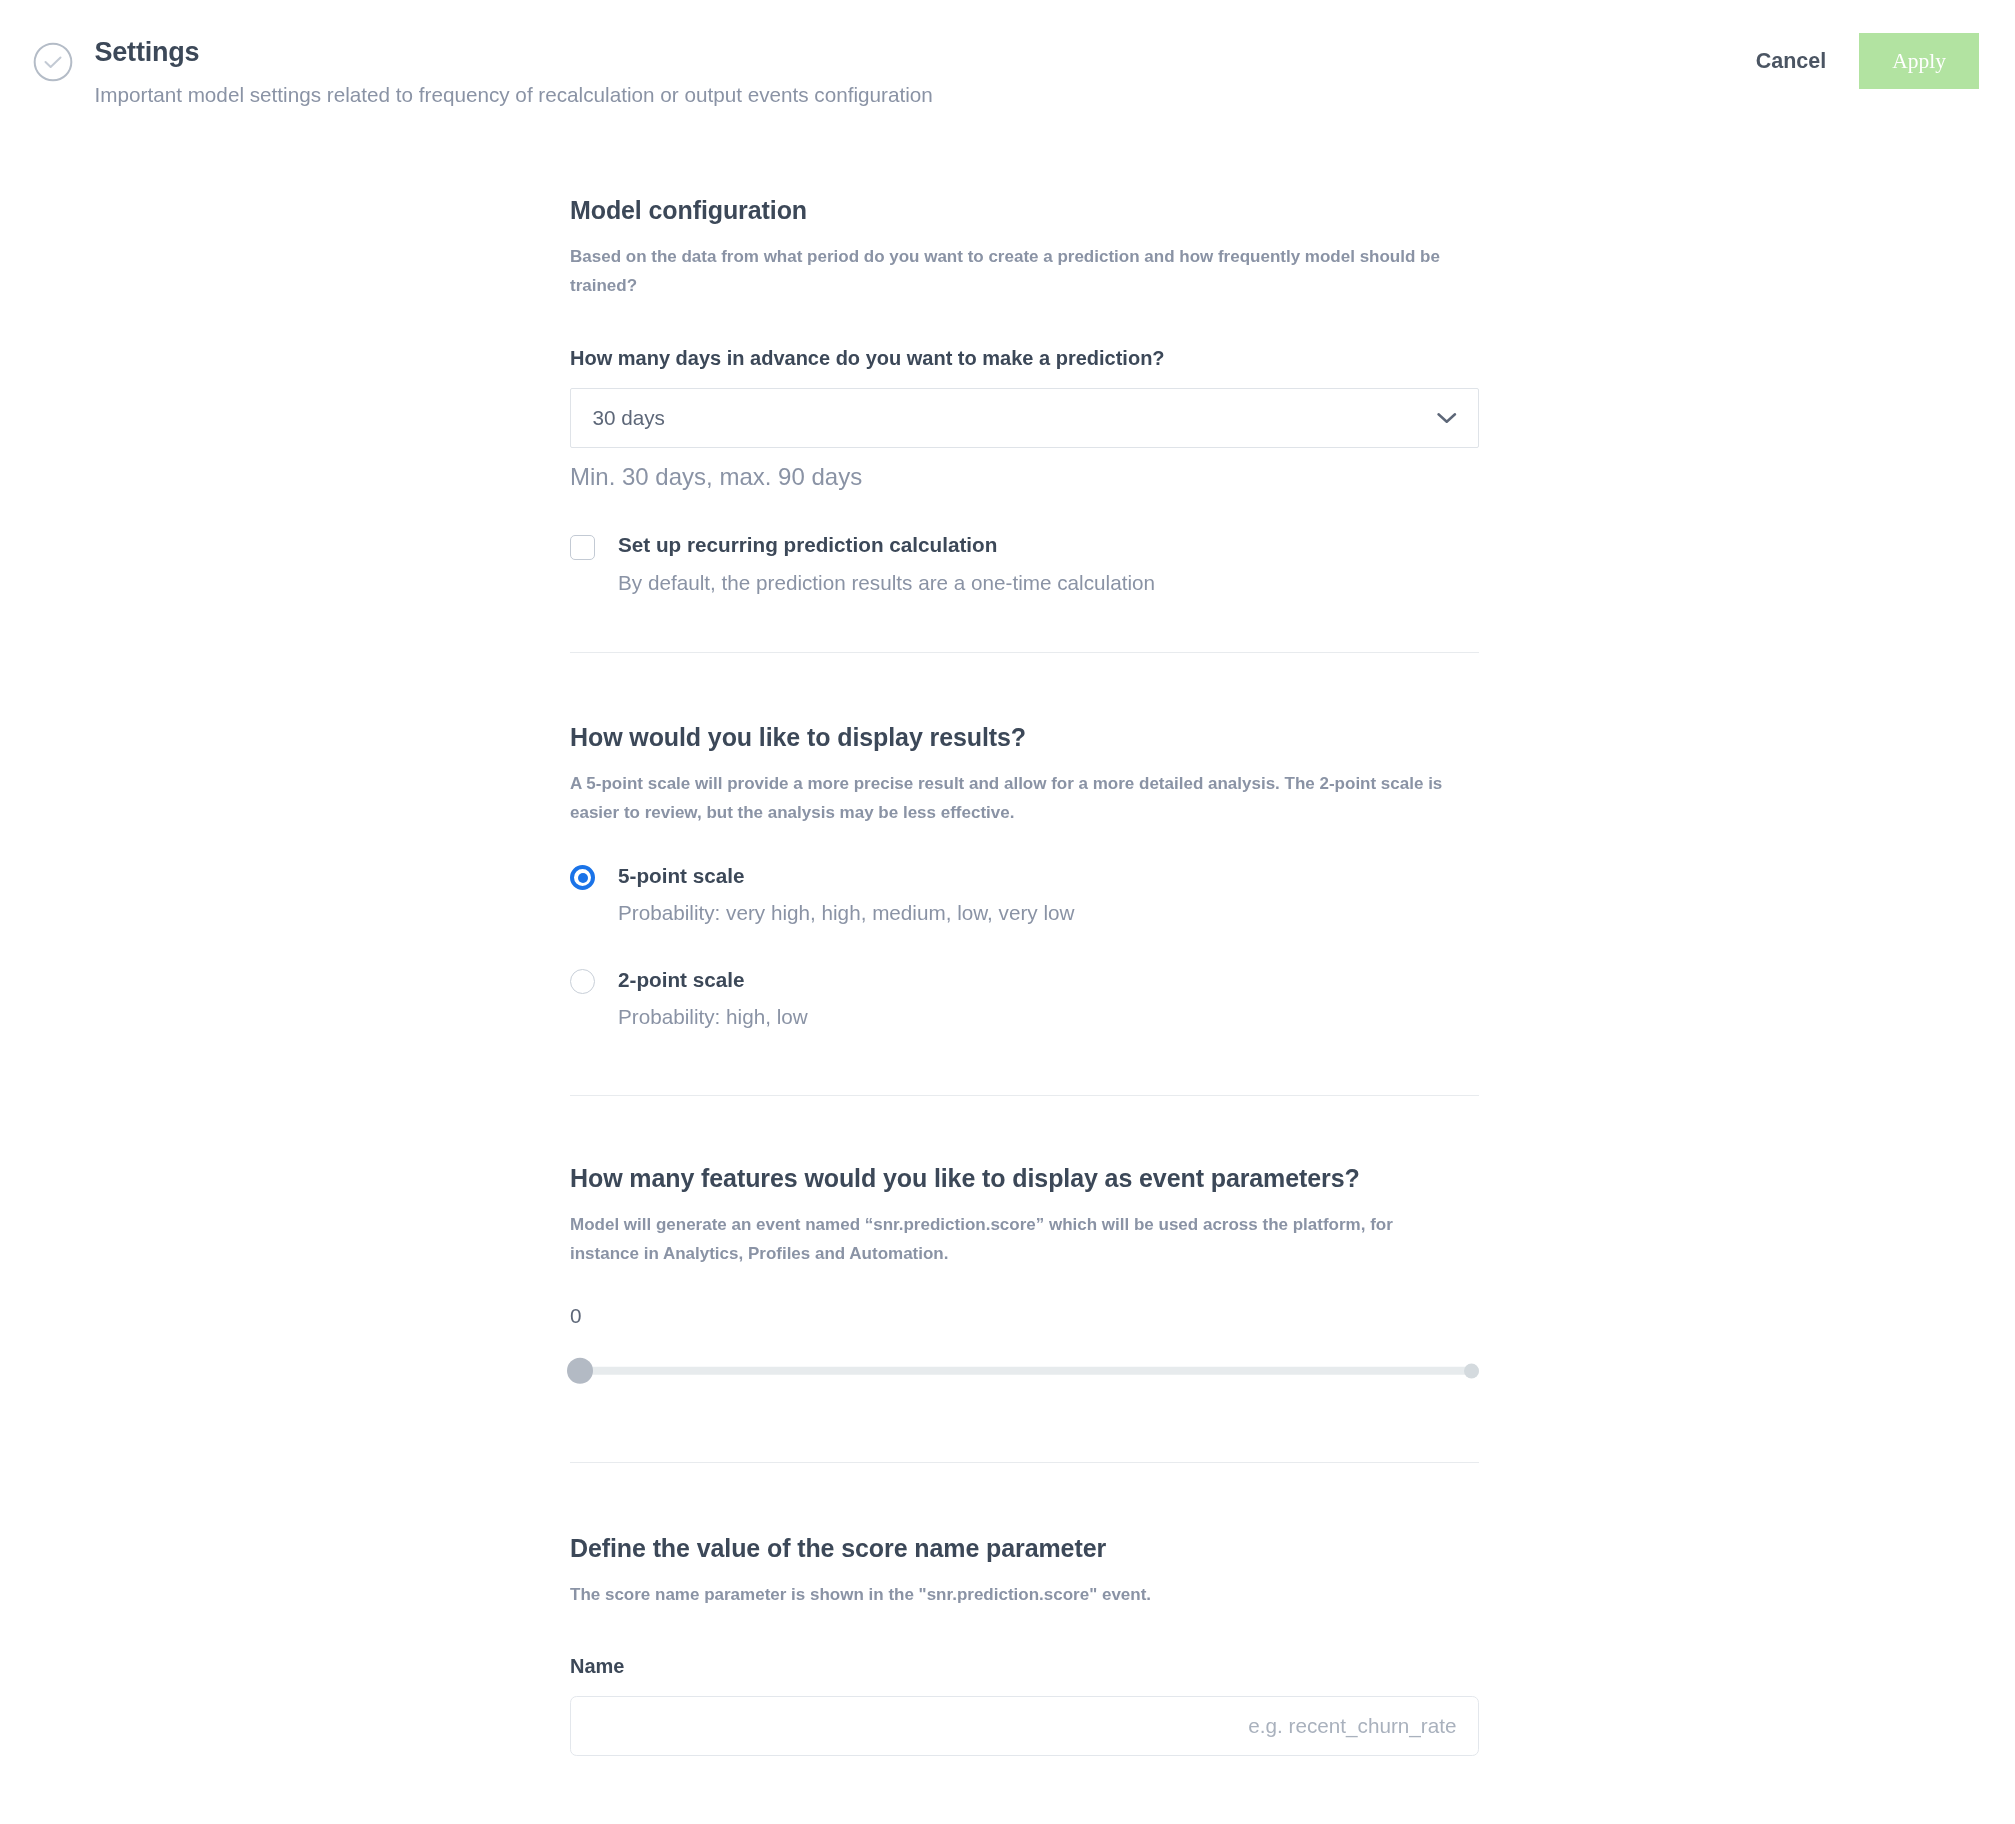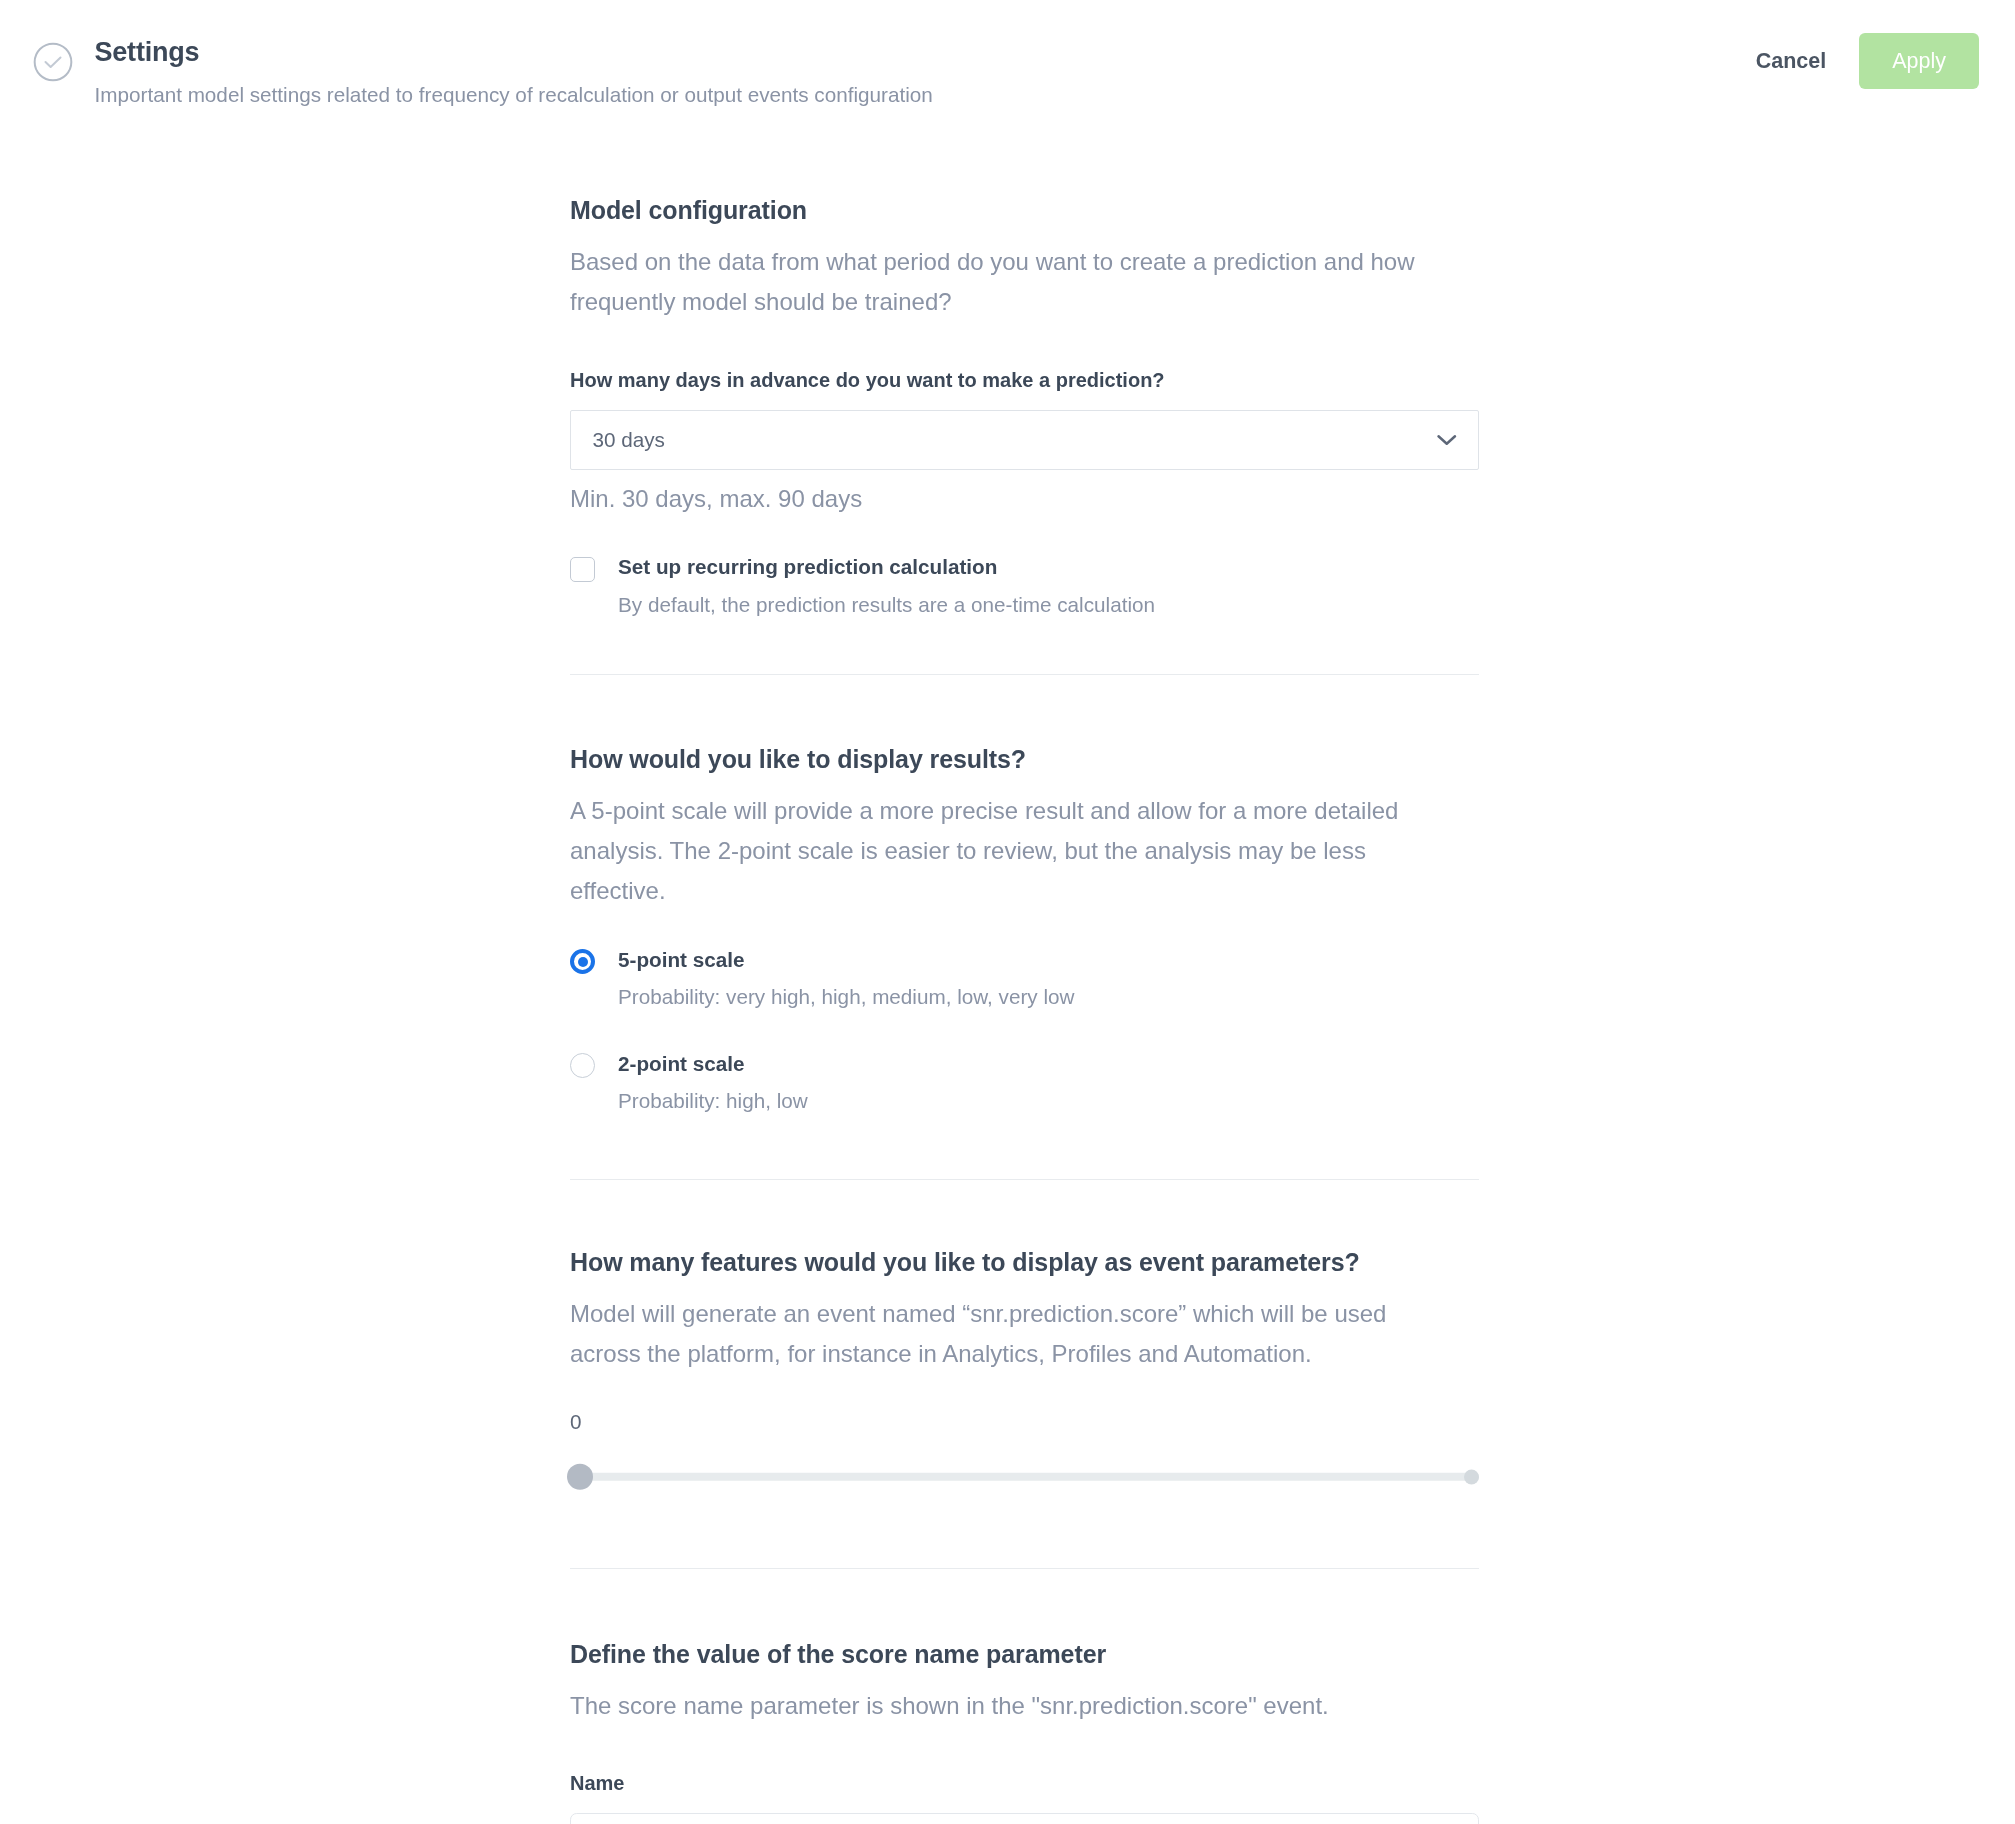--- a/index.html
+++ b/index.html
@@ -81,24 +81,24 @@
     padding: 10px 5px;
     font-family: "Liberation Sans", sans-serif;
   }
 
   .btn-apply {
     font-size: 21.5px;
     font-weight: normal;
     color: #ffffff;
     background: #b2e3a1;
     border: none;
-    border-radius: 6px;
+    border-radius: 0;
     padding: 15.7px 33px;
     cursor: pointer;
-    font-family: Liberation Sans, sans-serif;
+    font-family: Liberation Serif, serif;
   }
 
   
   .content {
     position: absolute;
     left: 570px;
     top: 195px;
     width: 909px;
   }
 
@@ -107,24 +107,25 @@
   .section-title {
     font-size: 25px;
     font-weight: bold;
     color: #3c4858;
     line-height: 31px;
     letter-spacing: -0.1px;
   }
 
   .section-desc {
     margin-top: 15.7px;
-    font-size: 24px;
+    font-size: 17px;
     color: #8a93a5;
-    line-height: 40px;
+    line-height: 29px;
     max-width: 880px;
+    font-weight: bold;
   }
 
   .field-label {
     font-size: 20px;
     font-weight: bold;
     color: #3c4858;
     line-height: 26.5px;
   }
 
   

